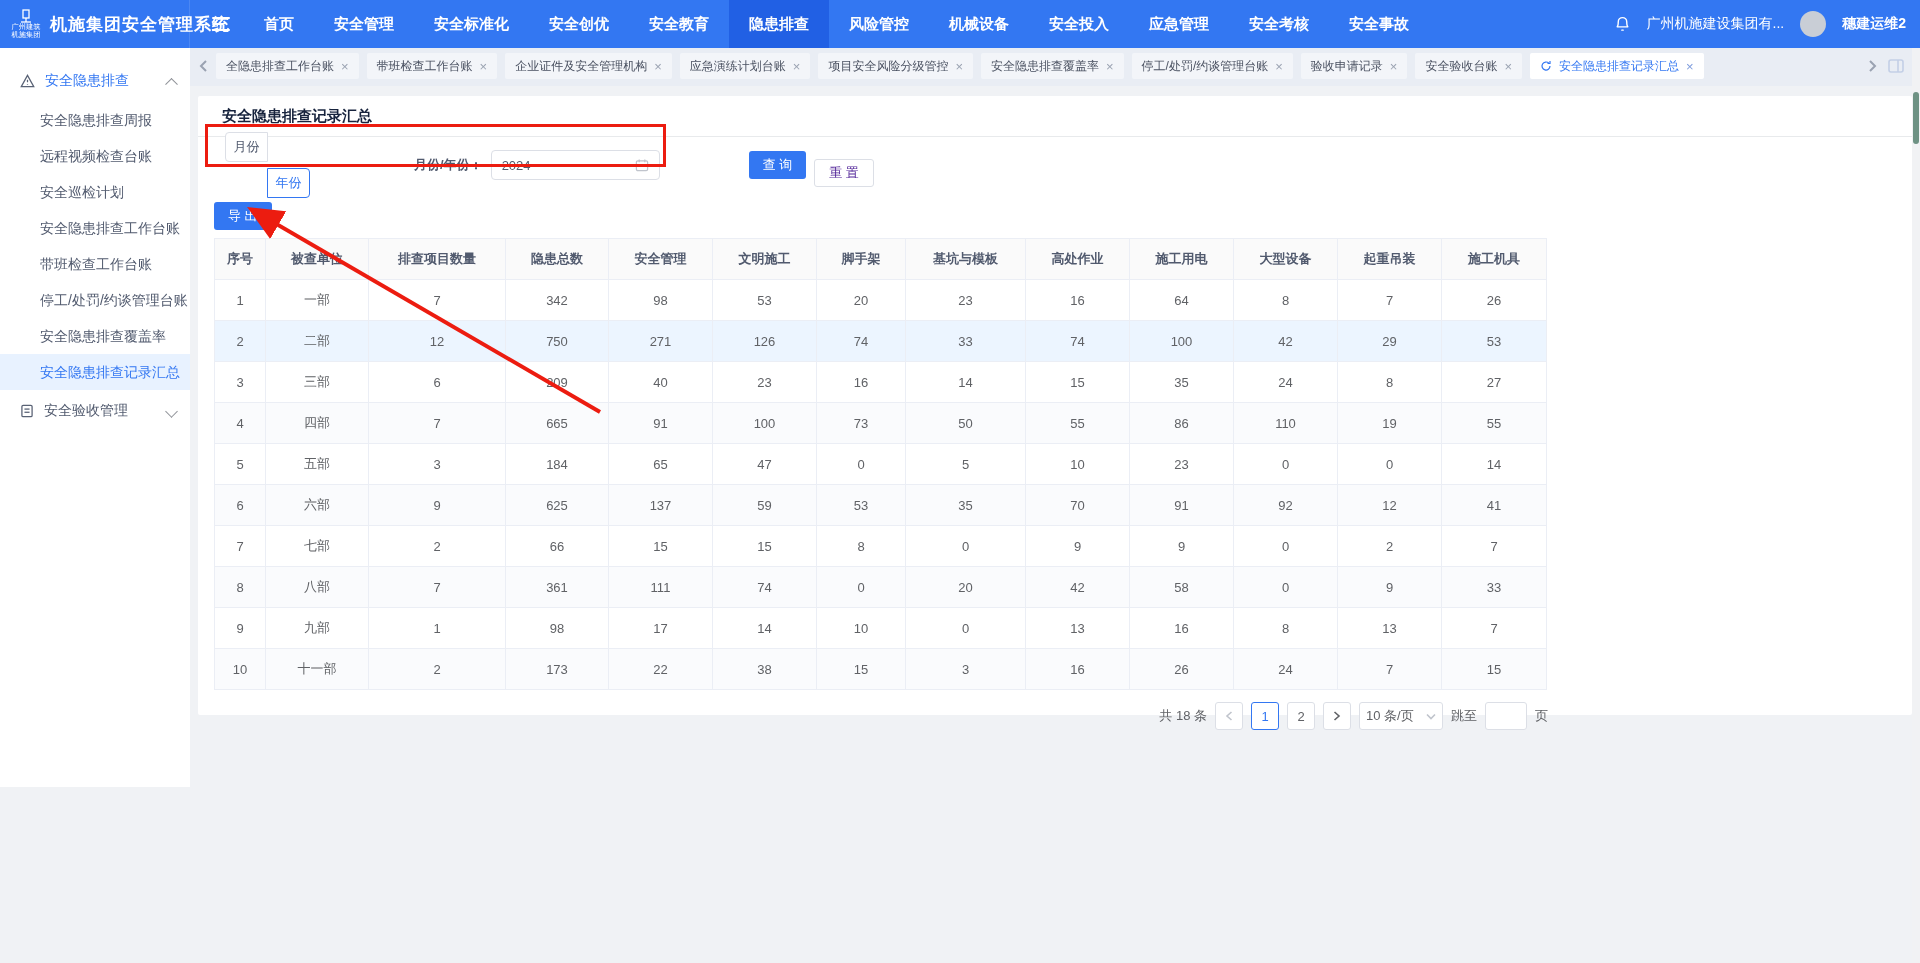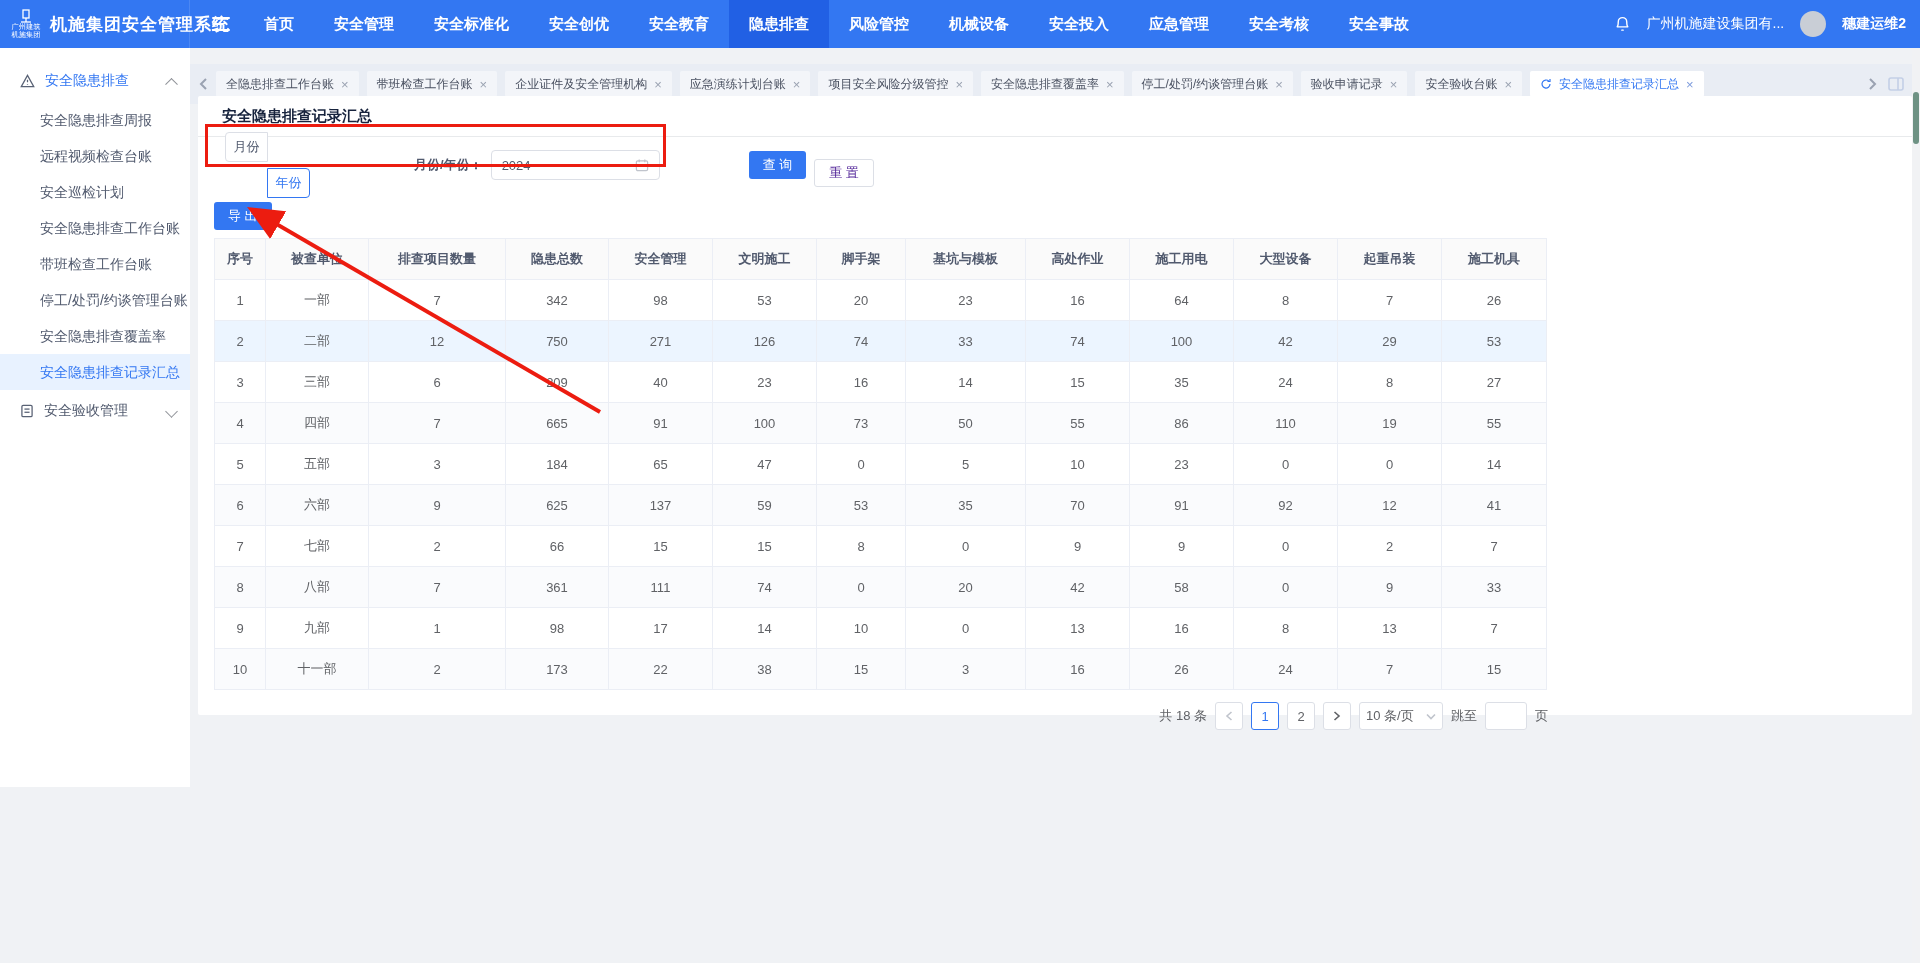--- a/index.html
+++ b/index.html
@@ -36,21 +36,21 @@
   .menu-group .g-label { margin-left:10px; flex:1; }
   .menu-group.active-group { color:#3377f2; }
   .menu-item { height:36px; line-height:36px; padding-left:40px; font-size:14px;
                color:#515a6e; cursor:pointer; white-space:nowrap; }
   .menu-item.active { background:#e8f2ff; color:#3377f2; }
   .chev { width:9px; height:9px; border-right:1.5px solid #909399; border-bottom:1.5px solid #909399; display:inline-block;}
   .chev.up { transform:rotate(-135deg) translate(-2px,-2px); }
   .chev.down { transform:rotate(45deg); }
 
   
-  .tabbar { position:absolute; left:190px; top:64px; width:1722px; height:40px;
+  .tabbar { position:absolute; left:190px; top:46px; width:1722px; height:40px;
             background:#e9edf4; display:flex; align-items:center; padding:0 8px; gap:8px; }
   .tab-scroll { color:#9aa2b1; font-size:13px; cursor:pointer; flex:0 0 auto; display:flex; align-items:center;}
   .tab-chip { background:#f3f5f9; border-radius:2px; height:26px; padding:0 10px; font-size:12px;
               color:#495060; display:flex; align-items:center; gap:7px; white-space:nowrap; cursor:pointer;}
   .tab-chip.active { background:#fff; color:#3377f2; }
   .tab-close { color:#9aa2b1; font-size:13px; line-height:1; cursor:pointer;}
   .tab-chip.active .tab-close { color:#7d9bdc; }
   .tabbar-end { margin-left:auto; display:flex; align-items:center; gap:10px; }
 
   

